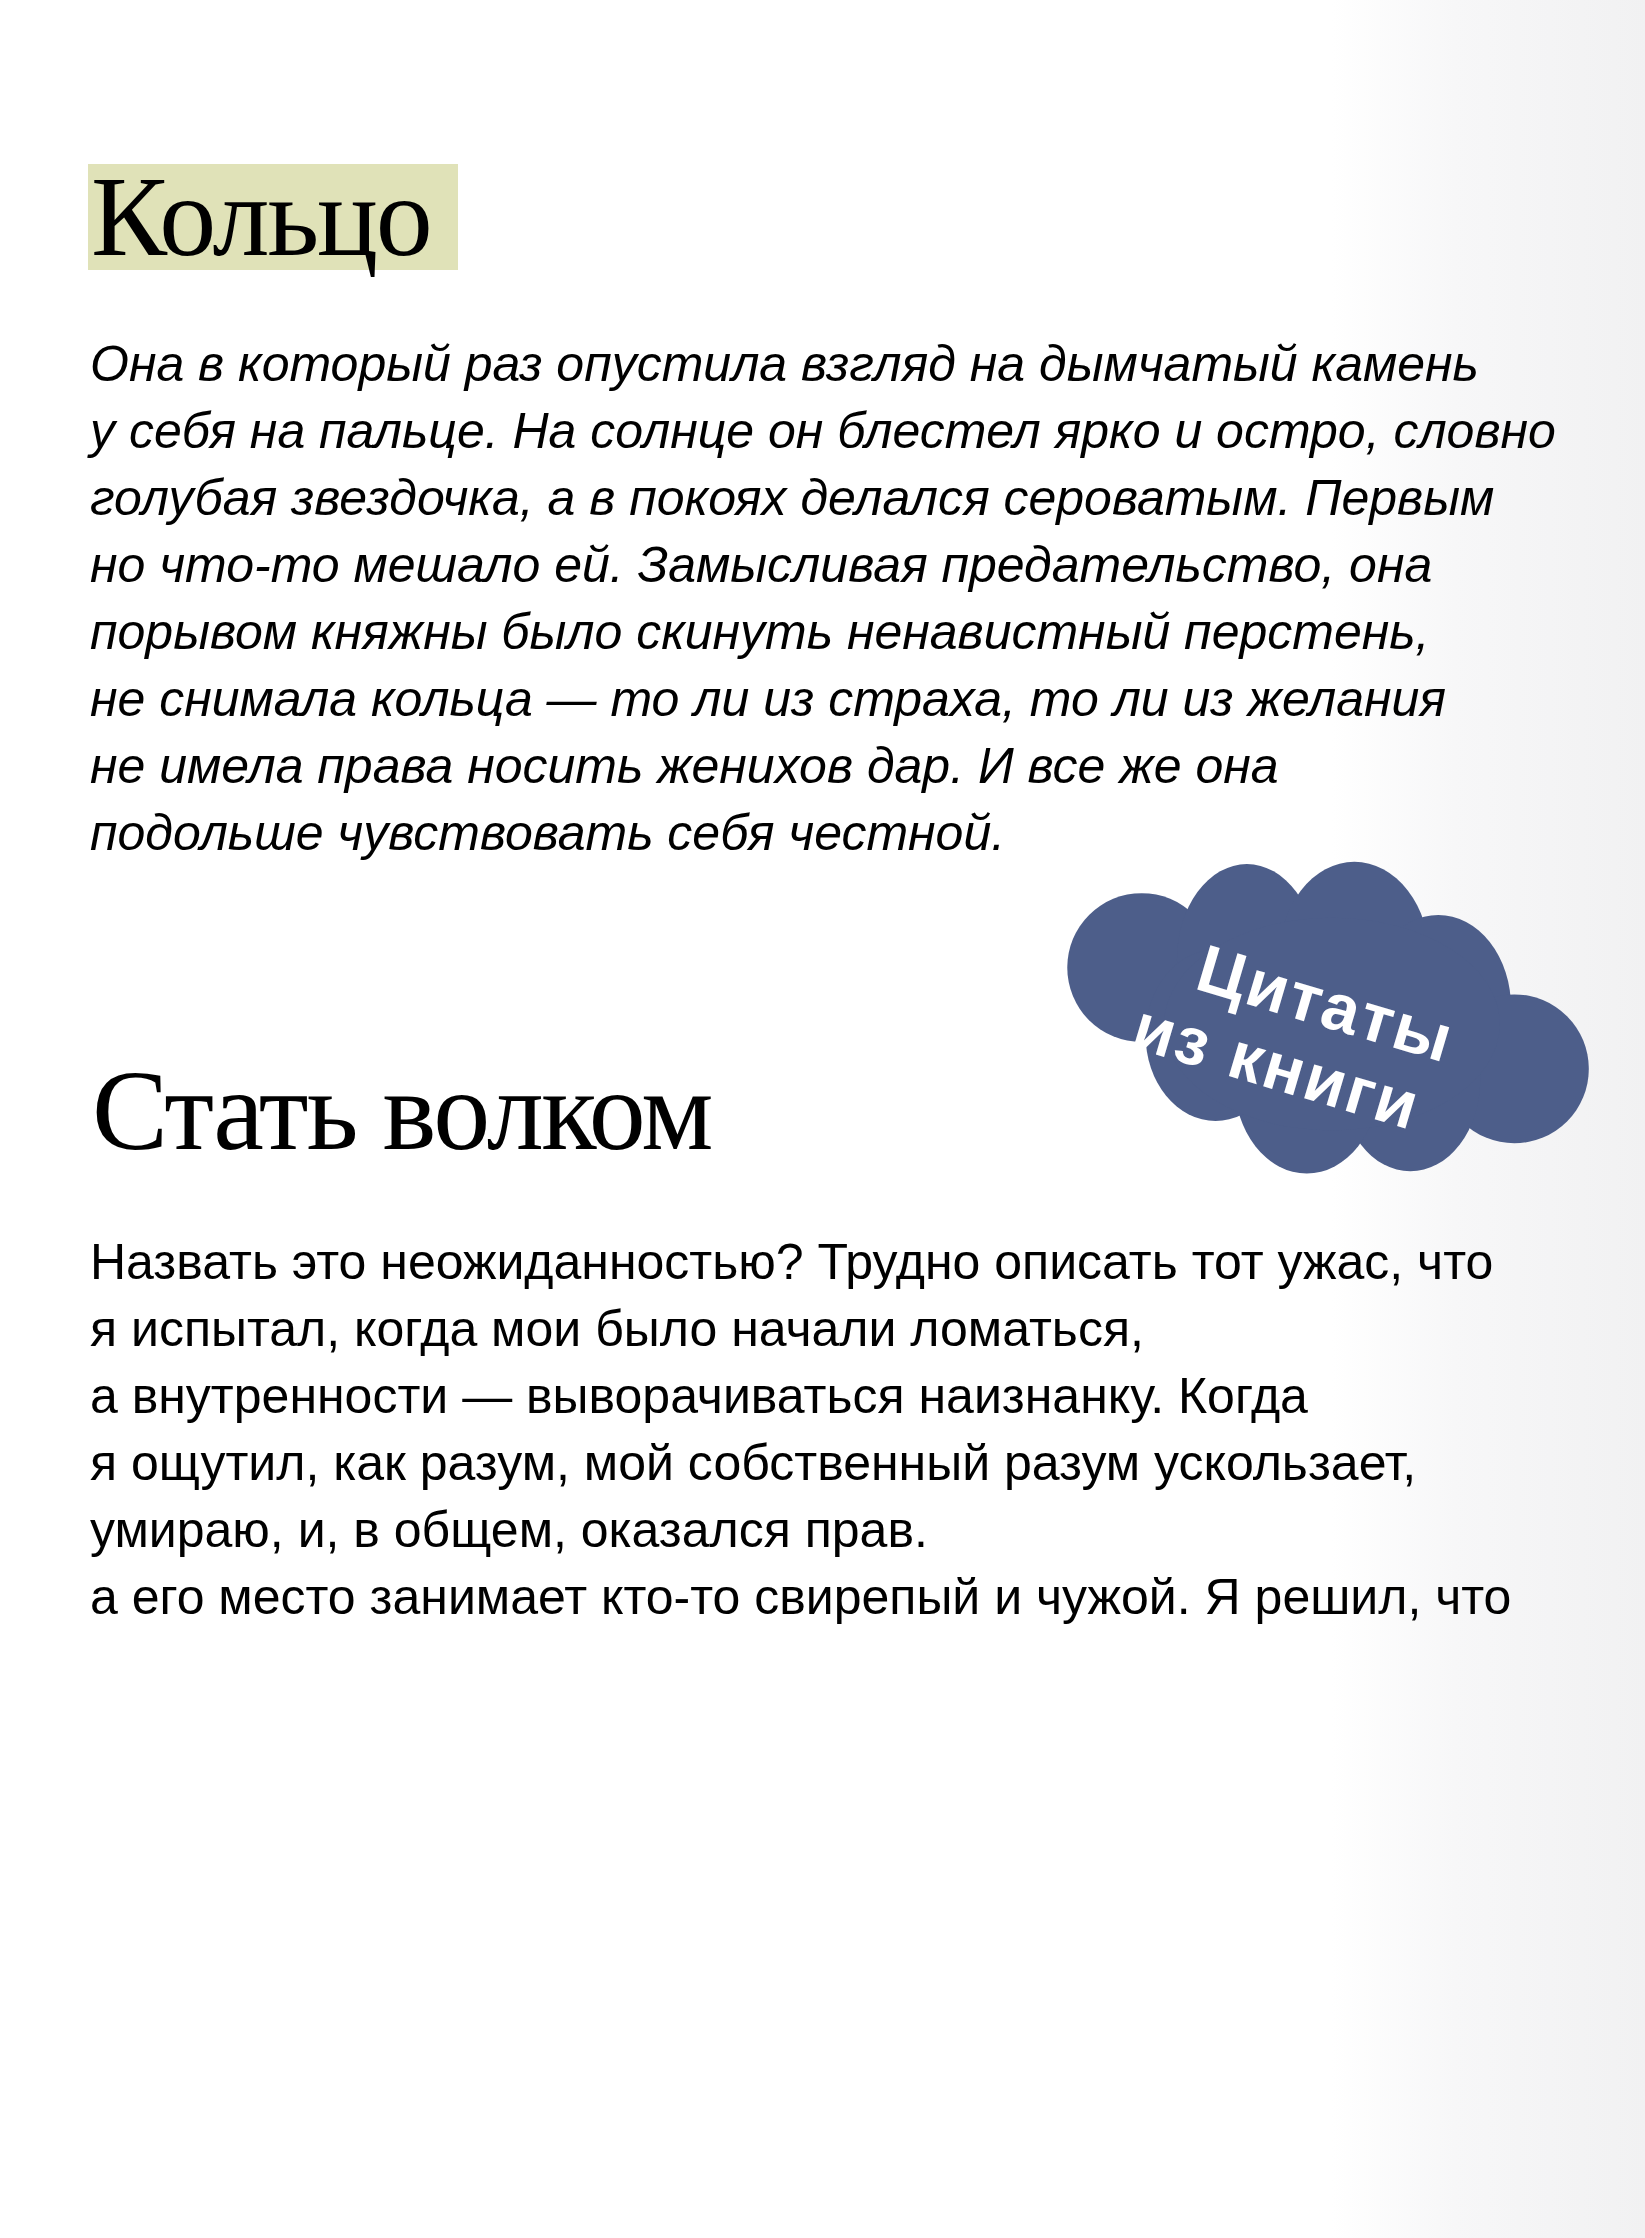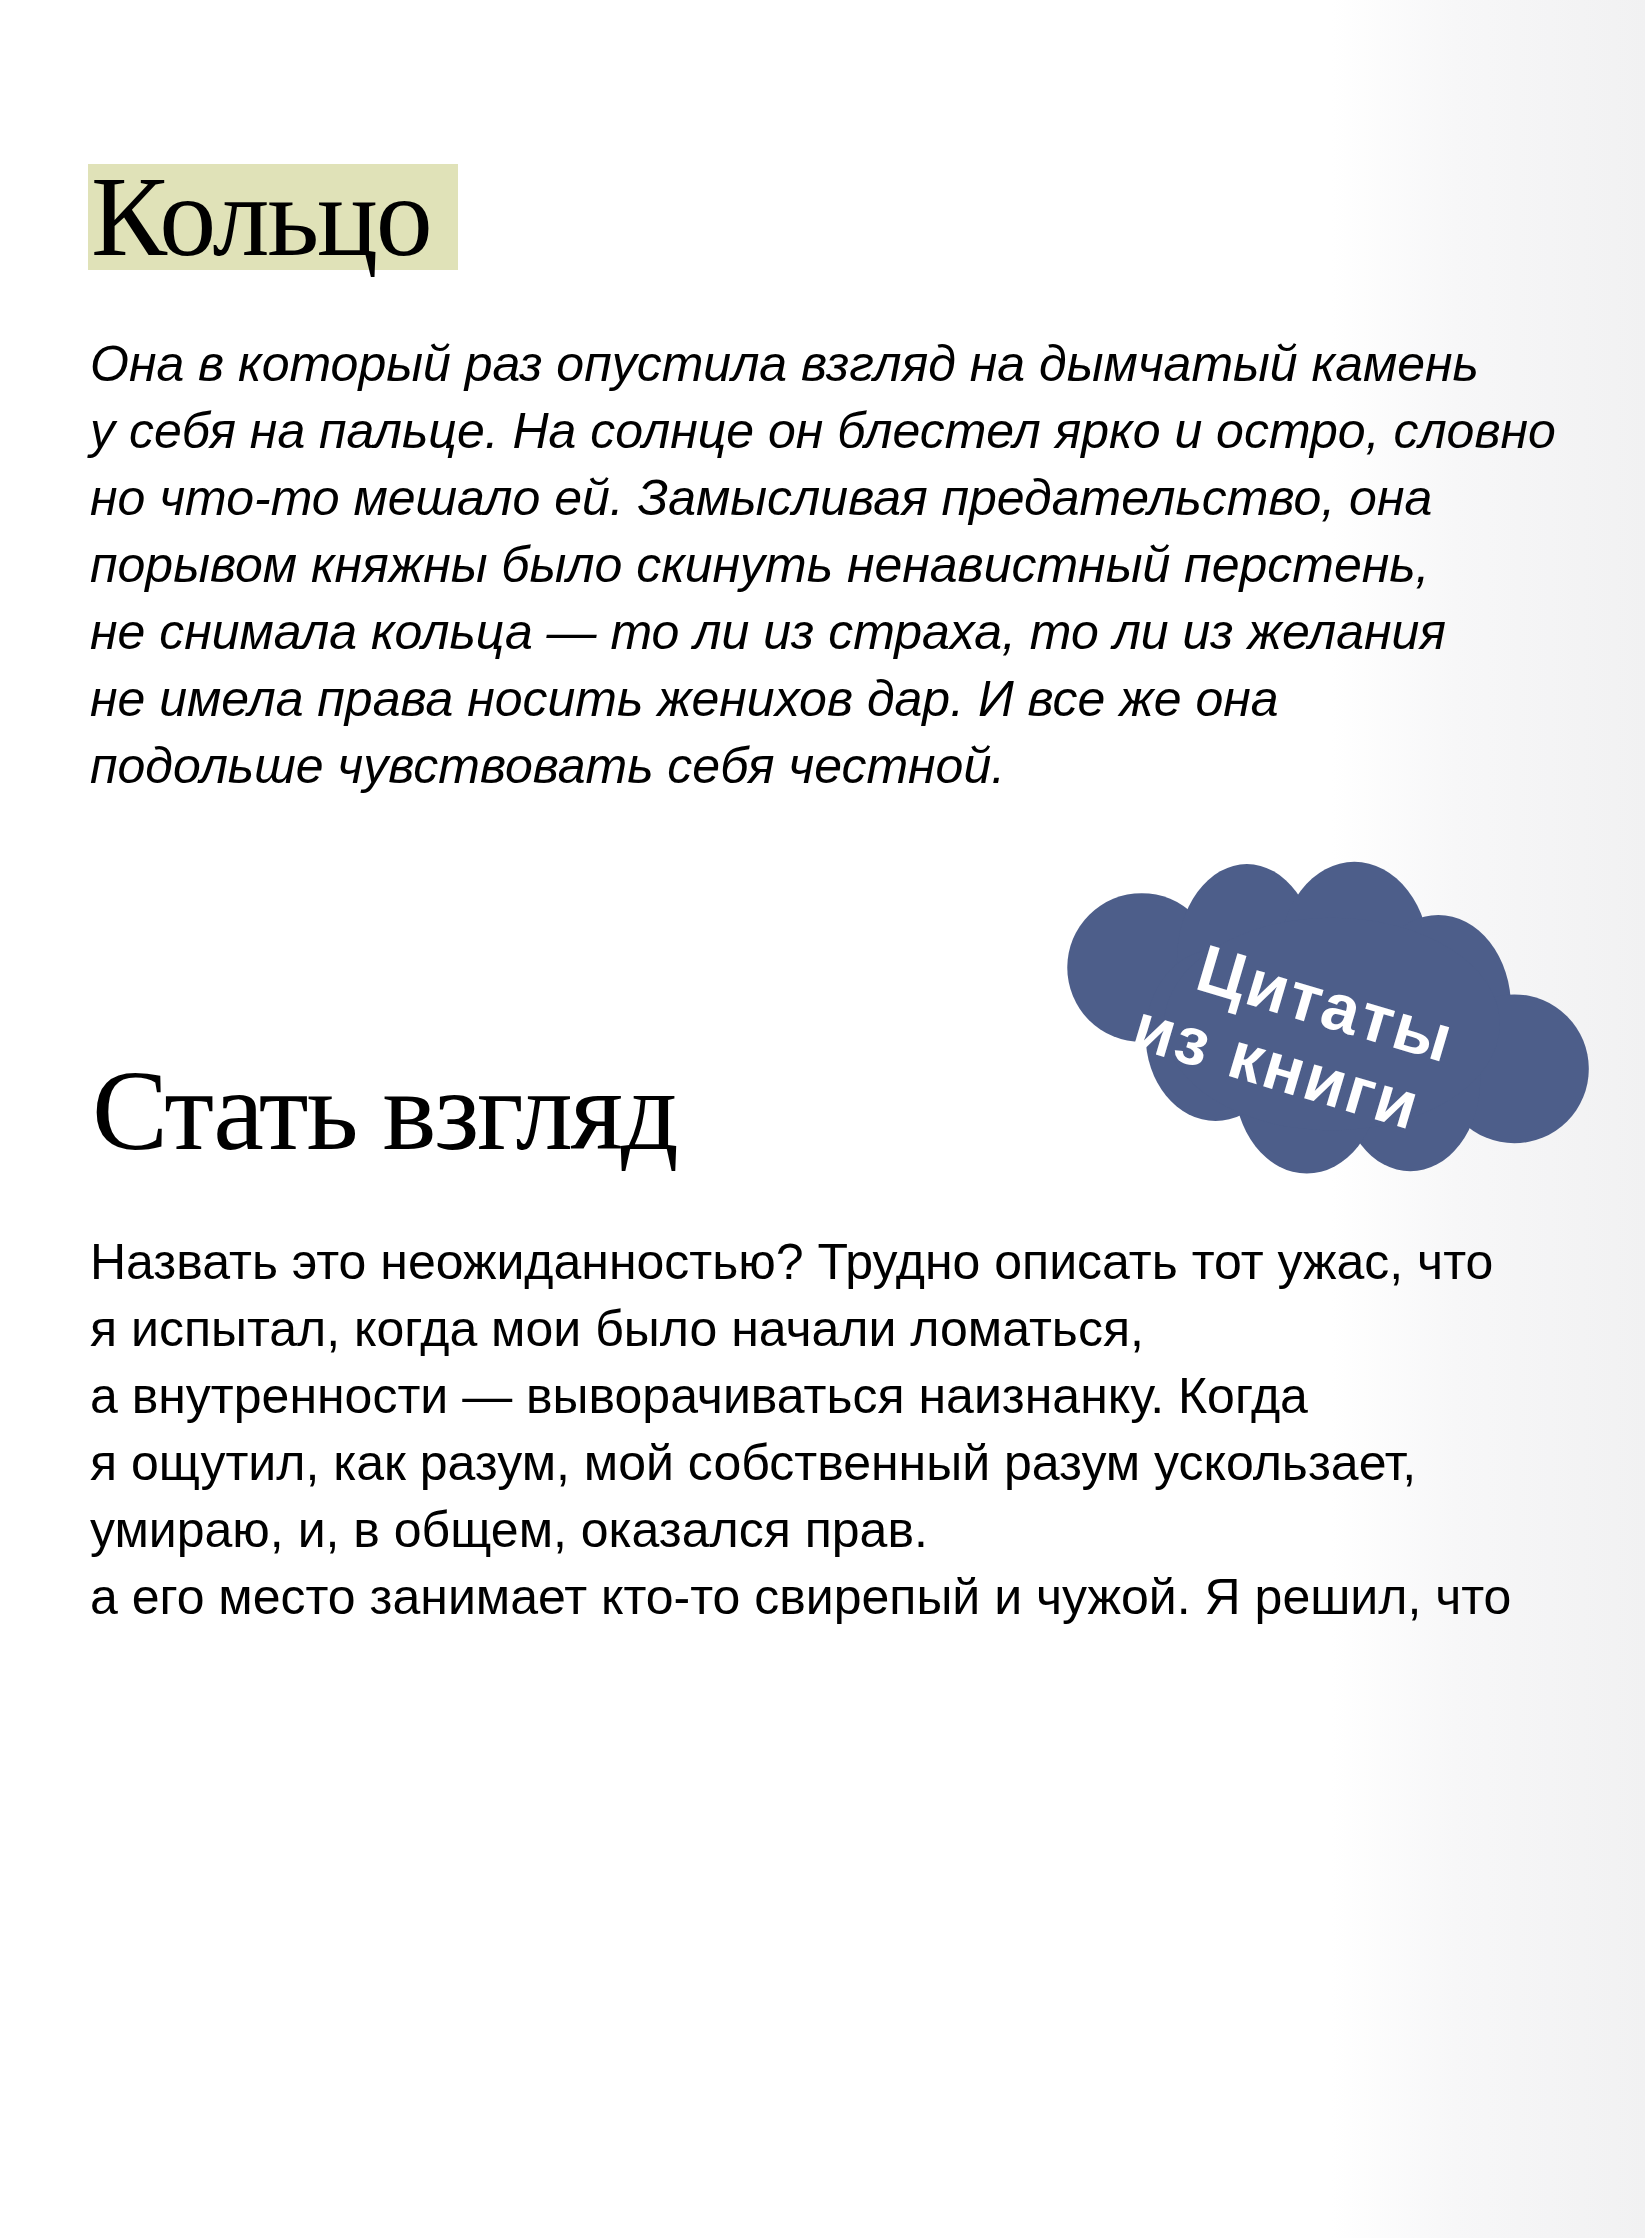--- a/index.html
+++ b/index.html
@@ -75,20 +75,21 @@
 <body>
 
 <div class="page">
 
   <section>
     <div class="heading-1-wrap"></div>
     <h1 class="heading heading-1">Кольцо</h1>
     <p class="paragraph paragraph-1">
       <span class="line">Она в который раз опустила взгляд на дымчатый камень</span>
       <span class="line">у себя на пальце. На солнце он блестел ярко и остро, словно</span>
+      <span class="line">голубая звездочка, а в покоях делался сероватым. Первым</span>
       <span class="line">но что-то мешало ей. Замысливая предательство, она</span>
       <span class="line">порывом княжны было скинуть ненавистный перстень,</span>
       <span class="line">не снимала кольца — то ли из страха, то ли из желания</span>
       <span class="line">не имела права носить женихов дар. И все же она</span>
       <span class="line">подольше чувствовать себя честной.</span>
     </p>
   </section>
 
   <div class="cloud">
     <svg width="1646" height="2239" viewBox="0 0 2941 4001">
@@ -113,21 +114,21 @@
         <ellipse cx="2380" cy="1830" rx="300" ry="190"></ellipse>
       </g>
     </svg>
     <div class="cloud-text">
       <span class="line line-1">Цитаты</span>
       <span class="line line-2">из книги</span>
     </div>
   </div>
 
   <section>
-    <h1 class="heading heading-2">Стать взгляд</h1>
+    <h1 class="heading heading-2">Стать волком</h1>
     <p class="paragraph paragraph-2">
       <span class="line">Назвать это неожиданностью? Трудно описать тот ужас, что</span>
       <span class="line">я испытал, когда мои было начали ломаться,</span>
       <span class="line">а внутренности — выворачиваться наизнанку. Когда</span>
       <span class="line">я ощутил, как разум, мой собственный разум ускользает,</span>
       <span class="line">умираю, и, в общем, оказался прав.</span>
       <span class="line">а его место занимает кто-то свирепый и чужой. Я решил, что</span>
     </p>
   </section>
 

